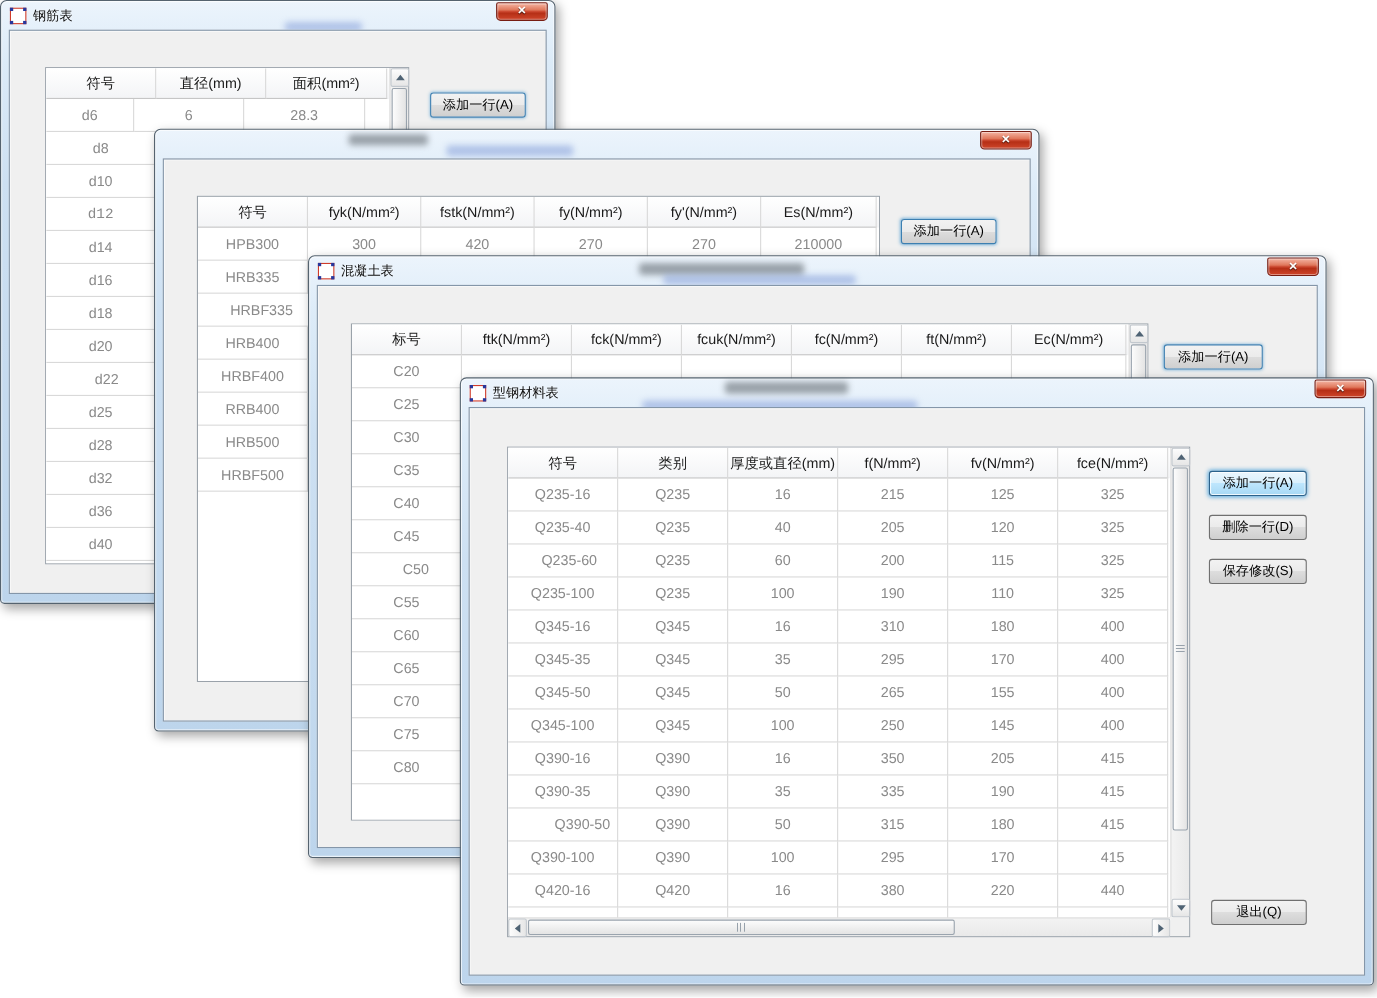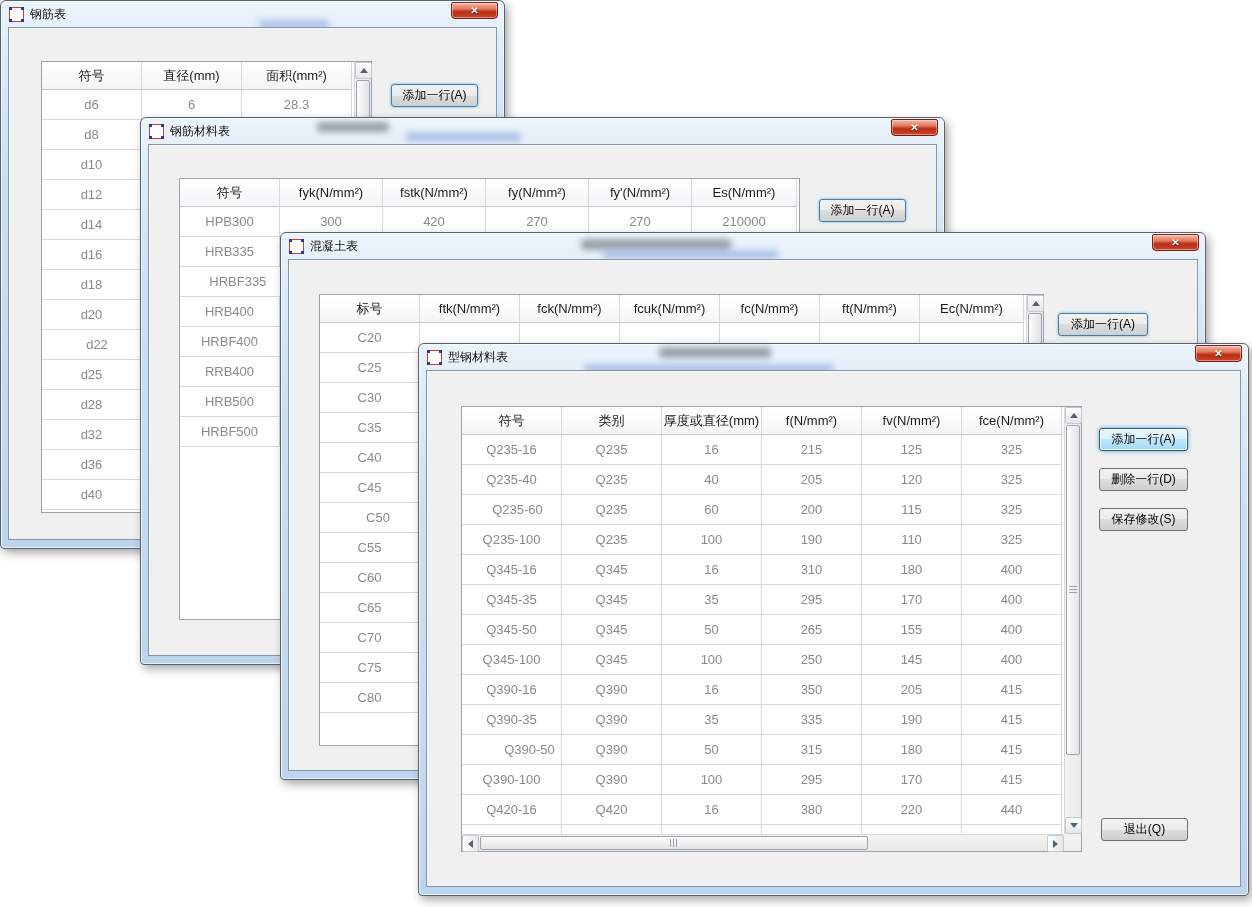--- a/index.html
+++ b/index.html
@@ -109,36 +109,36 @@
     </button>
     <div class="client">
       <div class="grid has-vsb">
         <div class="cells">
             <div class="hrow">
               <span class="hcell" style="width: 100px;">符号</span>
               <span class="hcell" style="width: 100px;">直径(mm)</span>
               <span class="hcell" style="width: 110px;">面积(mm²)</span>
             </div>
             <div class="row">
-              <span class="cell" style="width: 100px;">d6</span>
+              <span class="cell" style="width: 80px;">d6</span>
               <span class="cell" style="width: 100px;">6</span>
               <span class="cell" style="width: 110px;">28.3</span>
             </div>
             <div class="row">
               <span class="cell" style="width: 100px;">d8</span>
               <span class="cell" style="width: 100px;"></span>
               <span class="cell" style="width: 110px;"></span>
             </div>
             <div class="row">
               <span class="cell" style="width: 100px;">d10</span>
               <span class="cell" style="width: 100px;"></span>
               <span class="cell" style="width: 110px;"></span>
             </div>
             <div class="row">
-              <span class="cell" style="width: 100px;">d12</span>
+              <span class="cell" style="width: 100px; font-family: Liberation Mono, monospace;">d12</span>
               <span class="cell" style="width: 100px;"></span>
               <span class="cell" style="width: 110px;"></span>
             </div>
             <div class="row">
               <span class="cell" style="width: 100px;">d14</span>
               <span class="cell" style="width: 100px;"></span>
               <span class="cell" style="width: 110px;"></span>
             </div>
             <div class="row">
               <span class="cell" style="width: 100px;">d16</span>
@@ -194,24 +194,20 @@
           <div class="sb-btn a2">
               <i class="tri down"></i>
             </div>
         </div>
       </div>
       <button class="btn default add">添加一行(A)</button>
     </div>
   </section>
 
   <section class="win w2">
-    <header class="titlebar">
-      <span class="appicon"></span>
-      <span class="title">钢筋材料表</span>
-    </header>
     <i class="ghost dark" style="left:176px;top:4px;width:72px;height:10px;"></i>
     <i class="ghost blue" style="left:265px;top:14px;width:115px;height:10px;"></i>
     <button class="closebtn">
       <span class="x">✕</span>
     </button>
     <div class="client">
       <div class="grid">
         <div class="cells">
             <div class="hrow">
               <span class="hcell" style="width: 100px;">符号</span>

